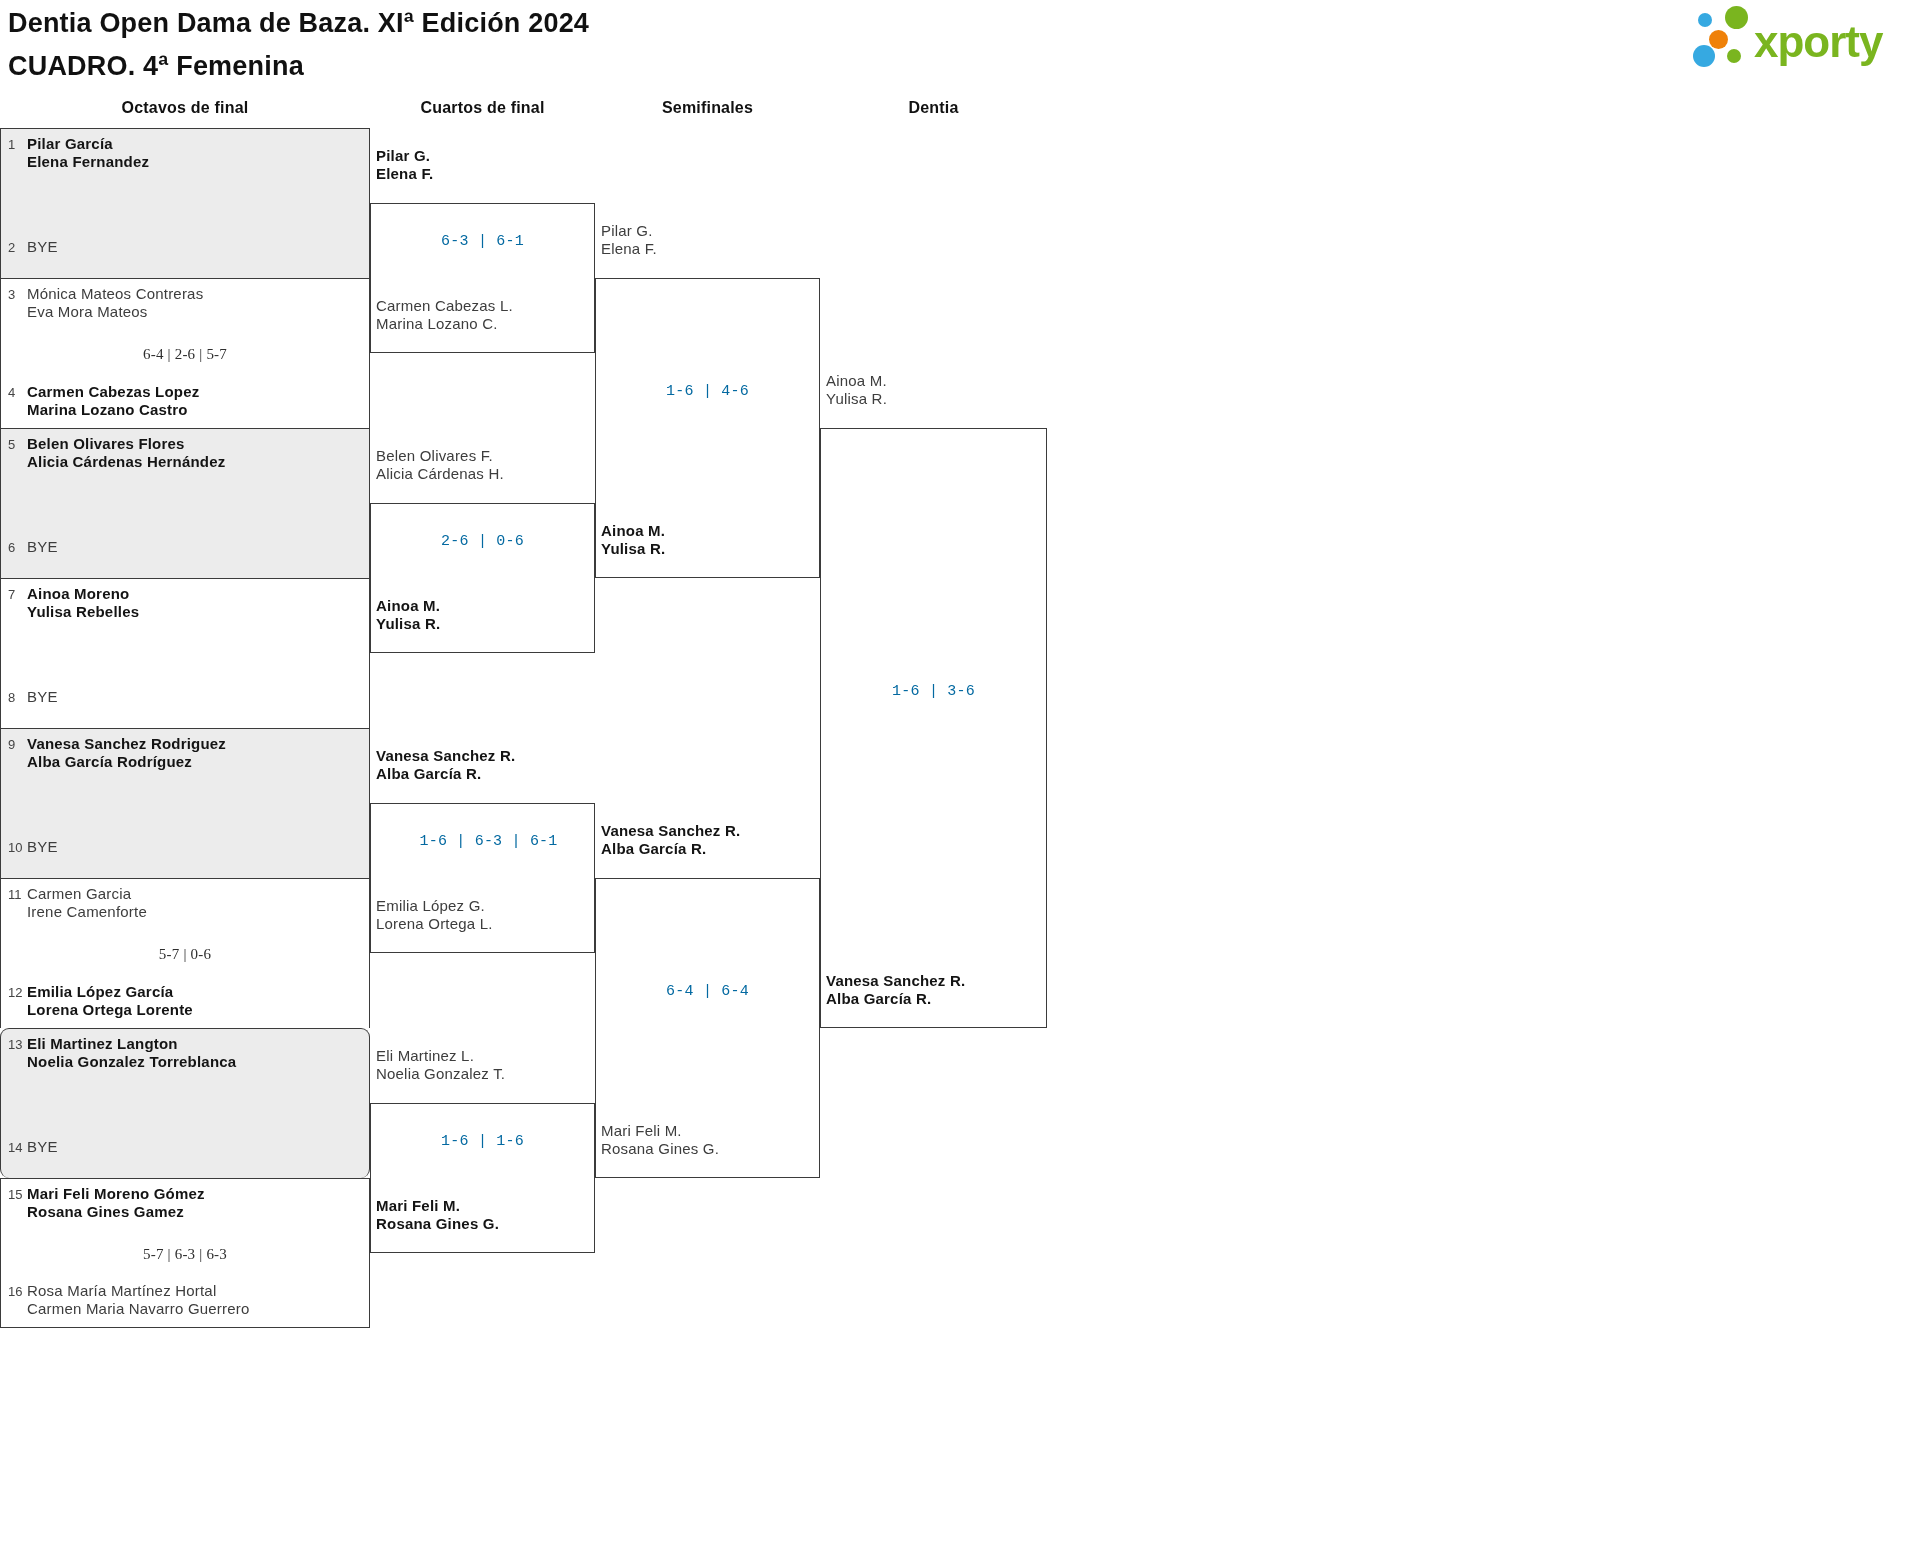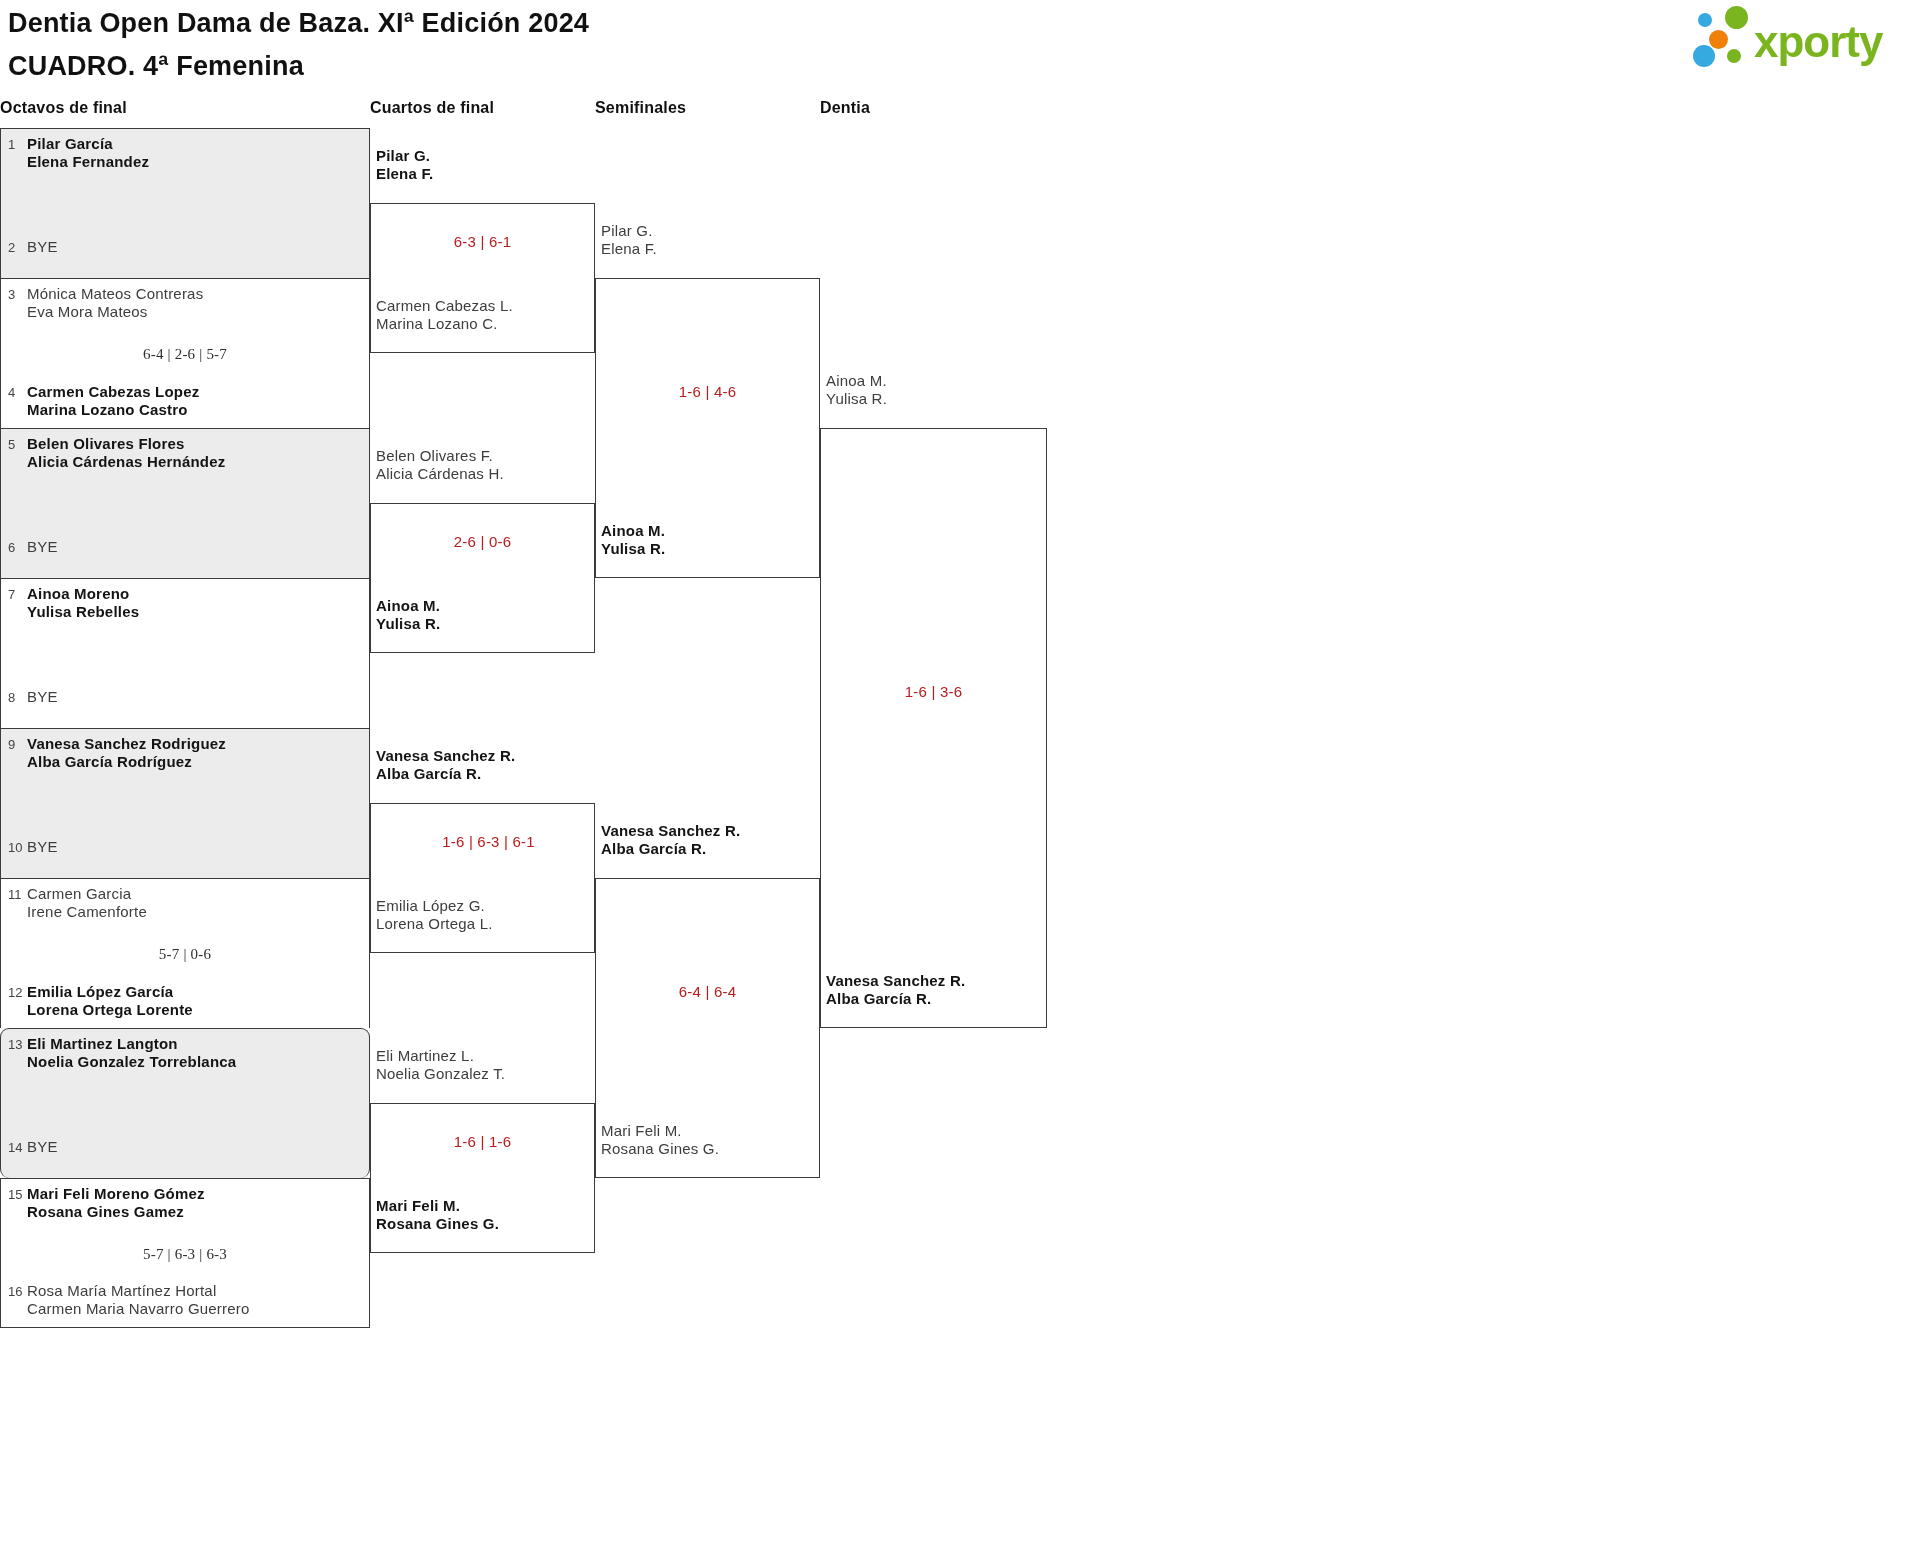--- a/index.html
+++ b/index.html
@@ -1,41 +1,41 @@
 <!DOCTYPE html>
 <html><head>
 <meta charset="utf-8">
 <style>
   html,body{margin:0;padding:0;background:#fff;}
   body{font-family:"Liberation Sans","DejaVu Sans",sans-serif;color:#222;}
   .canvas{position:relative;width:1920px;height:1558px;background:#fff;overflow:hidden;}
 
   .title{position:absolute;left:8px;top:2px;font-size:27px;font-weight:700;line-height:43px;color:#111;letter-spacing:.2px;}
 
-  .round-header{position:absolute;top:99px;font-size:16px;font-weight:700;color:#111;letter-spacing:.2px;}
+  .round-header{position:absolute;top:99px;font-size:16px;font-weight:700;color:#111;text-align:center;letter-spacing:.2px;}
 
   .obox{position:absolute;box-sizing:border-box;background:#fff;
         border-left:1px solid #3b3b3b;border-right:1px solid #3b3b3b;border-top:1px solid #3b3b3b;}
   .obox.last{border-bottom:1px solid #3b3b3b;}
   .obox.shaded{background:#ececec;}
 
   .slot{position:absolute;left:0;right:6px;display:flex;align-items:flex-start;}
   .slot.top{top:6px;}
   .slot.bottom{bottom:9px;}
   .slot.bottom.bye{bottom:22px;}
   .seed{width:26px;flex:0 0 26px;box-sizing:border-box;padding-left:7px;padding-top:2px;font-size:13px;color:#444;}
   .names{font-size:15px;line-height:18px;letter-spacing:.2px;}
   .names.w{font-weight:700;color:#141414;}
   .names.l{font-weight:400;color:#3d3d3d;}
 
   .score{position:absolute;left:0;right:0;top:65px;text-align:center;font-size:15px;line-height:20px;color:#2e2e2e;letter-spacing:.2px;font-family:Liberation Serif, serif;}
 
   .rbox{position:absolute;box-sizing:border-box;border:1px solid #3b3b3b;background:transparent;}
   .kblock{position:absolute;}
-  .kscore{position:absolute;text-align:center;font-size:15px;line-height:20px;color:#b91c1c;letter-spacing:.2px;}
+  .kscore{position:absolute;text-align:center;font-size:15px;line-height:20px;color:#0369a1;letter-spacing:.2px;font-family:Liberation Mono, monospace;}
 
   .logo{position:absolute;left:1690px;top:5px;width:225px;height:70px;}
   .dots{position:absolute;left:0;top:0;width:64px;height:64px;}
   .dot{position:absolute;border-radius:50%;}
   .dot.blue-sm{left:8px;top:8px;width:14px;height:14px;}
   .dot.green-lg{left:35px;top:1px;width:23px;height:23px;}
   .dot.orange-md{left:19px;top:25px;width:19px;height:19px;}
   .dot.blue-lg{left:3px;top:40px;width:22px;height:22px;}
   .dot.green-sm{left:37px;top:44px;width:14px;height:14px;}
   .logo-text{position:absolute;left:64px;top:15px;font-size:44px;font-weight:700;letter-spacing:-1px;line-height:44px;}

